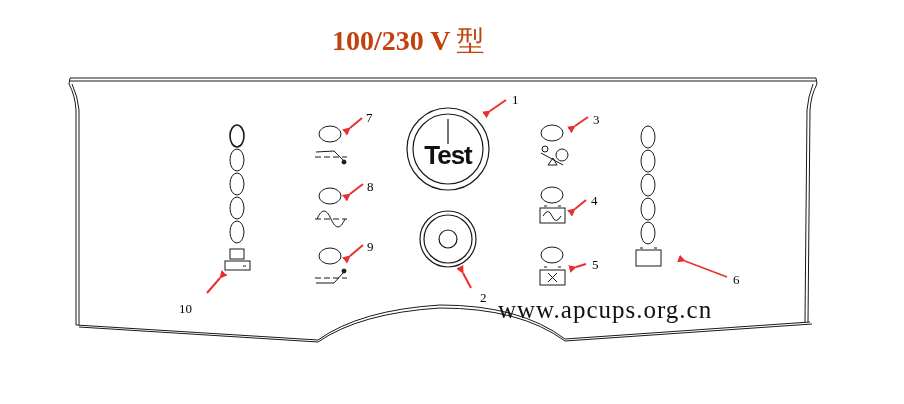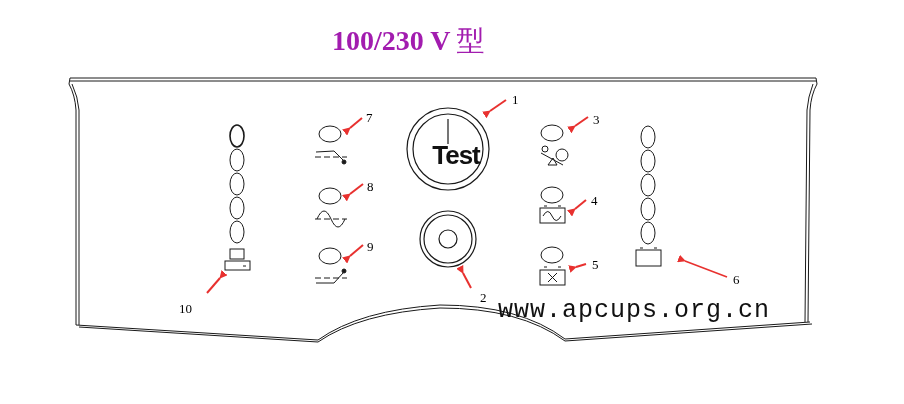--- a/index.html
+++ b/index.html
@@ -1,21 +1,21 @@
 <!DOCTYPE html>
 <html><head>
 <meta charset="utf-8">
 <style>
   html, body { margin:0; padding:0; background:#ffffff; }
   body { width:904px; height:404px; position:relative; overflow:hidden; font-family:"Liberation Serif", serif; }
-  #title { position:absolute; left:332px; top:22px; font-family:"Liberation Serif", serif; font-weight:bold; font-size:28px; color:#a21caf; letter-spacing:0px; }
+  #title { position:absolute; left:332px; top:22px; font-family:"Liberation Serif", serif; font-weight:bold; font-size:28px; color:#c2410c; letter-spacing:0px; }
   #title .type-char { font-weight:normal; margin-left:6px; }
   svg#panel { position:absolute; left:0; top:0; }
   .callout { position:absolute; font-family:"Liberation Serif", serif; font-size:13px; color:#000; }
-  #watermark { position:absolute; left:498px; top:296px; font-family:Liberation Mono, monospace; font-size:25px; color:#111; letter-spacing:1px; }
+  #watermark { position:absolute; left:498px; top:296px; font-family:Liberation Serif, serif; font-size:25px; color:#111; letter-spacing:1px; }
 </style>
 </head>
 <body>
 
 <div id="title">
   <span>100/230 V</span><span class="type-char">型</span>
 </div>
 
 <svg id="panel" width="904" height="404" viewBox="0 0 904 404" xmlns="http://www.w3.org/2000/svg">
   <defs>
@@ -134,21 +134,21 @@
     <line x1="586" y1="200" x2="575" y2="209" marker-end="url(#ah)"></line>
     <line x1="586" y1="264" x2="576" y2="267" marker-end="url(#ah)"></line>
     <line x1="727" y1="277" x2="685" y2="261" stroke-width="1.6" marker-end="url(#ah)"></line>
     <line x1="362" y1="118" x2="350" y2="128" marker-end="url(#ah)"></line>
     <line x1="363" y1="184" x2="350" y2="194" marker-end="url(#ah)"></line>
     <line x1="363" y1="245" x2="350" y2="256" marker-end="url(#ah)"></line>
     <line x1="207" y1="293" x2="220" y2="278" marker-end="url(#ah)"></line>
   </g>
 </svg>
 
-<div style="position:absolute; left:418px; top:140px; width:60px; text-align:center; font-family:'Liberation Sans', sans-serif; font-weight:bold; font-size:26px; color:#111; letter-spacing:-1px;margin-left:8px;">Test</div>
+<div style="position:absolute; left:418px; top:140px; width:60px; text-align:center; font-family:'Liberation Sans', sans-serif; font-weight:bold; font-size:26px; color:#111; letter-spacing:-1px;">Test</div>
 
 <span class="callout" style="left:512px; top:92px;">1</span>
 <span class="callout" style="left:480px; top:290px;">2</span>
 <span class="callout" style="left:593px; top:112px;">3</span>
 <span class="callout" style="left:591px; top:193px;">4</span>
 <span class="callout" style="left:592px; top:257px;">5</span>
 <span class="callout" style="left:733px; top:272px;">6</span>
 <span class="callout" style="left:366px; top:110px;">7</span>
 <span class="callout" style="left:367px; top:179px;">8</span>
 <span class="callout" style="left:367px; top:239px;">9</span>

